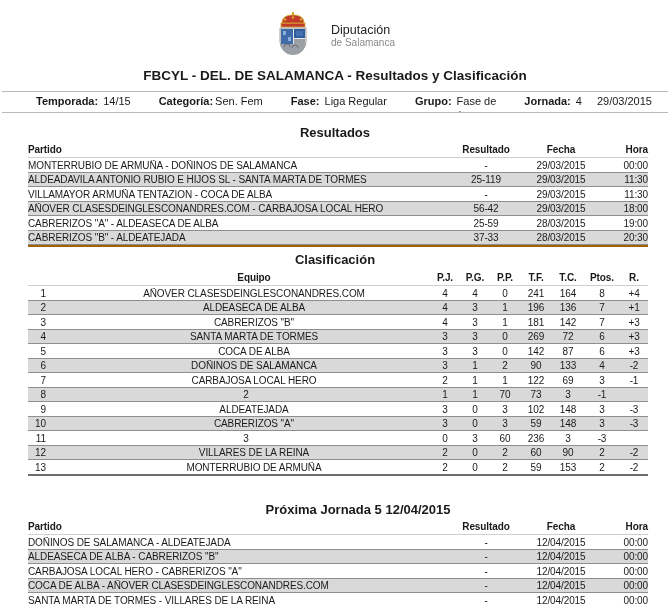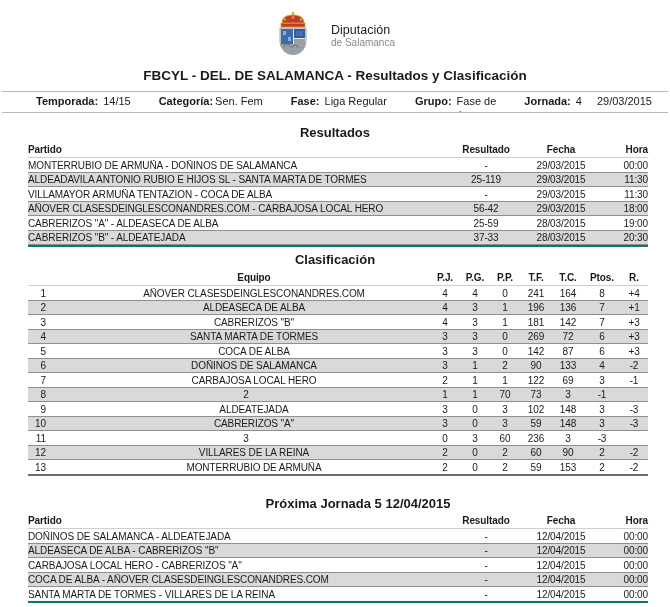--- a/index.html
+++ b/index.html
@@ -27,24 +27,24 @@
   .meta .pair + .pair { margin-left:28px; }
   .meta .tight { gap:2px; }
   .grupo-val { position:relative; }
   .grupo-wrap { position:absolute; left:2px; top:11px; font-size:9px; color:#777; }
   .jornada-date { margin-left:10px; }
 
   
   .sec-title { text-align:center; font-weight:bold; font-size:13px; }
   .sec-title.first { margin-top:12px; }
   .sec-title.mid { margin-top:5px; }
-  .sec-title.last { margin-top:20px;padding-left:46px; }
+  .sec-title.last { margin-top:26px;padding-left:46px; }
 
   
-  .mtable { margin:2px 22px 0 28px; border-bottom:2px solid #0f766e; }
+  .mtable { margin:2px 22px 0 28px; border-bottom:2px solid #a16207; }
   .mrow { display:grid; grid-template-columns:1fr 72px 78px 48px; align-items:center;
           height:14px; font-size:10px; letter-spacing:-0.1px; }
   .mrow .c-partido { text-align:left; overflow:hidden; white-space:nowrap; }
   .mrow .c-res    { text-align:center; }
   .mrow .c-fecha  { text-align:center; }
   .mrow .c-hora   { text-align:right; }
   .mhead { font-weight:bold; border-bottom:1px solid #cfcfcf; height:15px; }
   .rows > .mrow:nth-child(even) { background:#d9d9d9; border-top:1px solid #8f8f8f; border-bottom:1px solid #8f8f8f; height:13px; }
 
   

